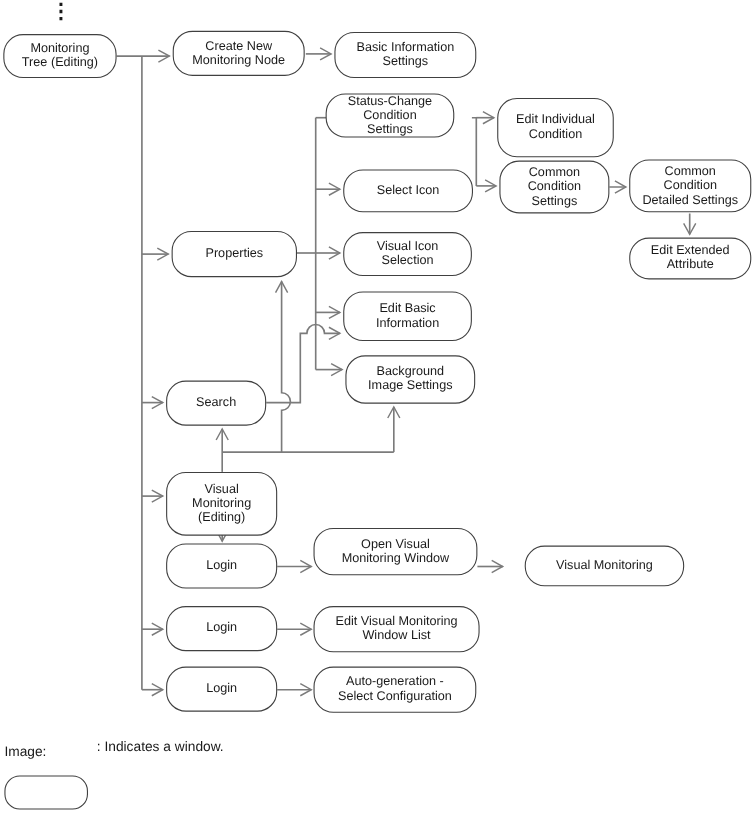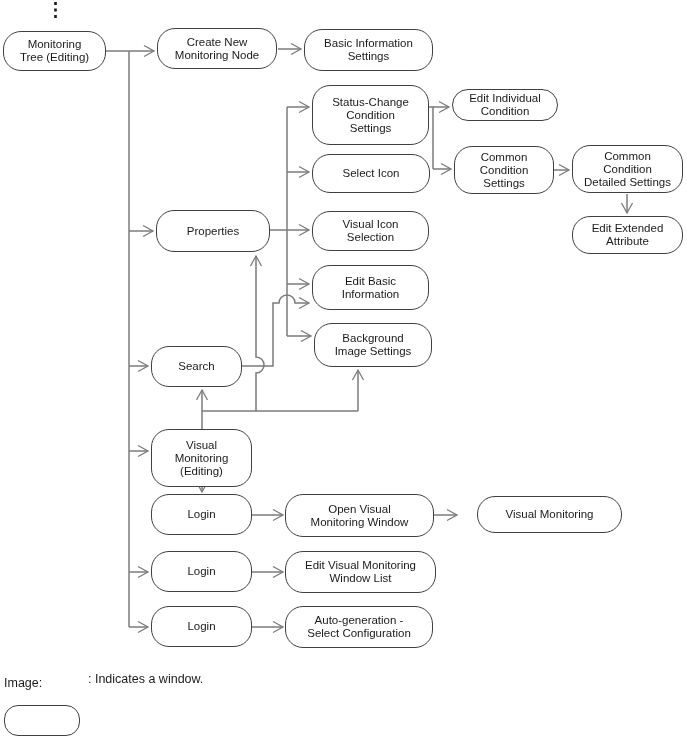--- a/index.html
+++ b/index.html
@@ -96,24 +96,24 @@
   </svg>
 
   <div class="ellipsis">⋮</div>
 
   <div class="node" style="left:3px;top:31px;width:103px;height:40px">Monitoring
 Tree (Editing)</div>
   <div class="node" style="left:157px;top:28px;width:120px;height:41px">Create New
 Monitoring Node</div>
   <div class="node" style="left:304px;top:29px;width:129px;height:42px">Basic Information
 Settings</div>
-  <div class="node" style="left:312px;top:85px;width:117px;height:60px">Status-Change
+  <div class="node" style="left:296px;top:85px;width:117px;height:40px">Status-Change
 Condition
 Settings</div>
-  <div class="node" style="left:452px;top:89px;width:106px;height:32px">Edit Individual
+  <div class="node" style="left:452px;top:89px;width:106px;height:54px">Edit Individual
 Condition</div>
   <div class="node" style="left:312px;top:154px;width:118px;height:39px">Select Icon</div>
   <div class="node" style="left:454px;top:146px;width:100px;height:48px">Common
 Condition
 Settings</div>
   <div class="node" style="left:572px;top:145px;width:111px;height:48px">Common
 Condition
 Detailed Settings</div>
   <div class="node" style="left:572px;top:216px;width:111px;height:38px">Edit Extended
 Attribute</div>
@@ -122,21 +122,21 @@
 Information</div>
   <div class="node" style="left:312px;top:211px;width:117px;height:40px">Visual Icon
 Selection</div>
   <div class="node" style="left:314px;top:323px;width:118px;height:44px">Background
 Image Settings</div>
   <div class="node" style="left:151px;top:346px;width:91px;height:41px">Search</div>
   <div class="node" style="left:151px;top:429px;width:101px;height:58px">Visual
 Monitoring
 (Editing)</div>
   <div class="node" style="left:151px;top:494px;width:101px;height:41px">Login</div>
-  <div class="node" style="left:285px;top:494px;width:149px;height:43px">Open Visual
+  <div class="node" style="left:285px;top:480px;width:149px;height:43px">Open Visual
 Monitoring Window</div>
   <div class="node" style="left:477px;top:496px;width:145px;height:37px">Visual Monitoring</div>
   <div class="node" style="left:151px;top:551px;width:101px;height:41px">Login</div>
   <div class="node" style="left:285px;top:551px;width:151px;height:42px">Edit Visual Monitoring
 Window List</div>
   <div class="node" style="left:151px;top:606px;width:101px;height:41px">Login</div>
   <div class="node" style="left:285px;top:606px;width:148px;height:42px">Auto-generation -
 Select Configuration</div>
 
   <div class="legend-title">Image:</div>

